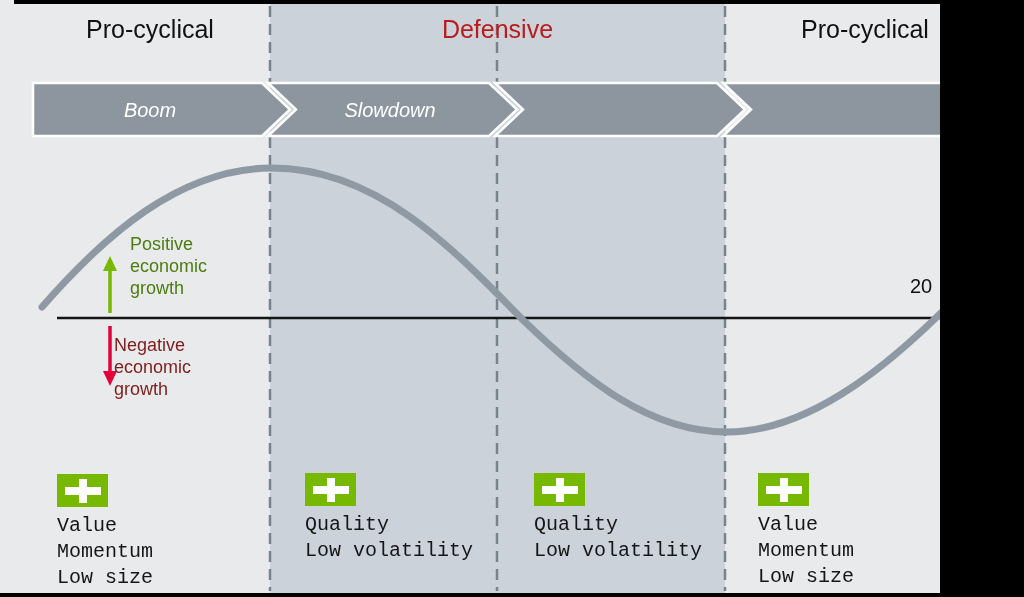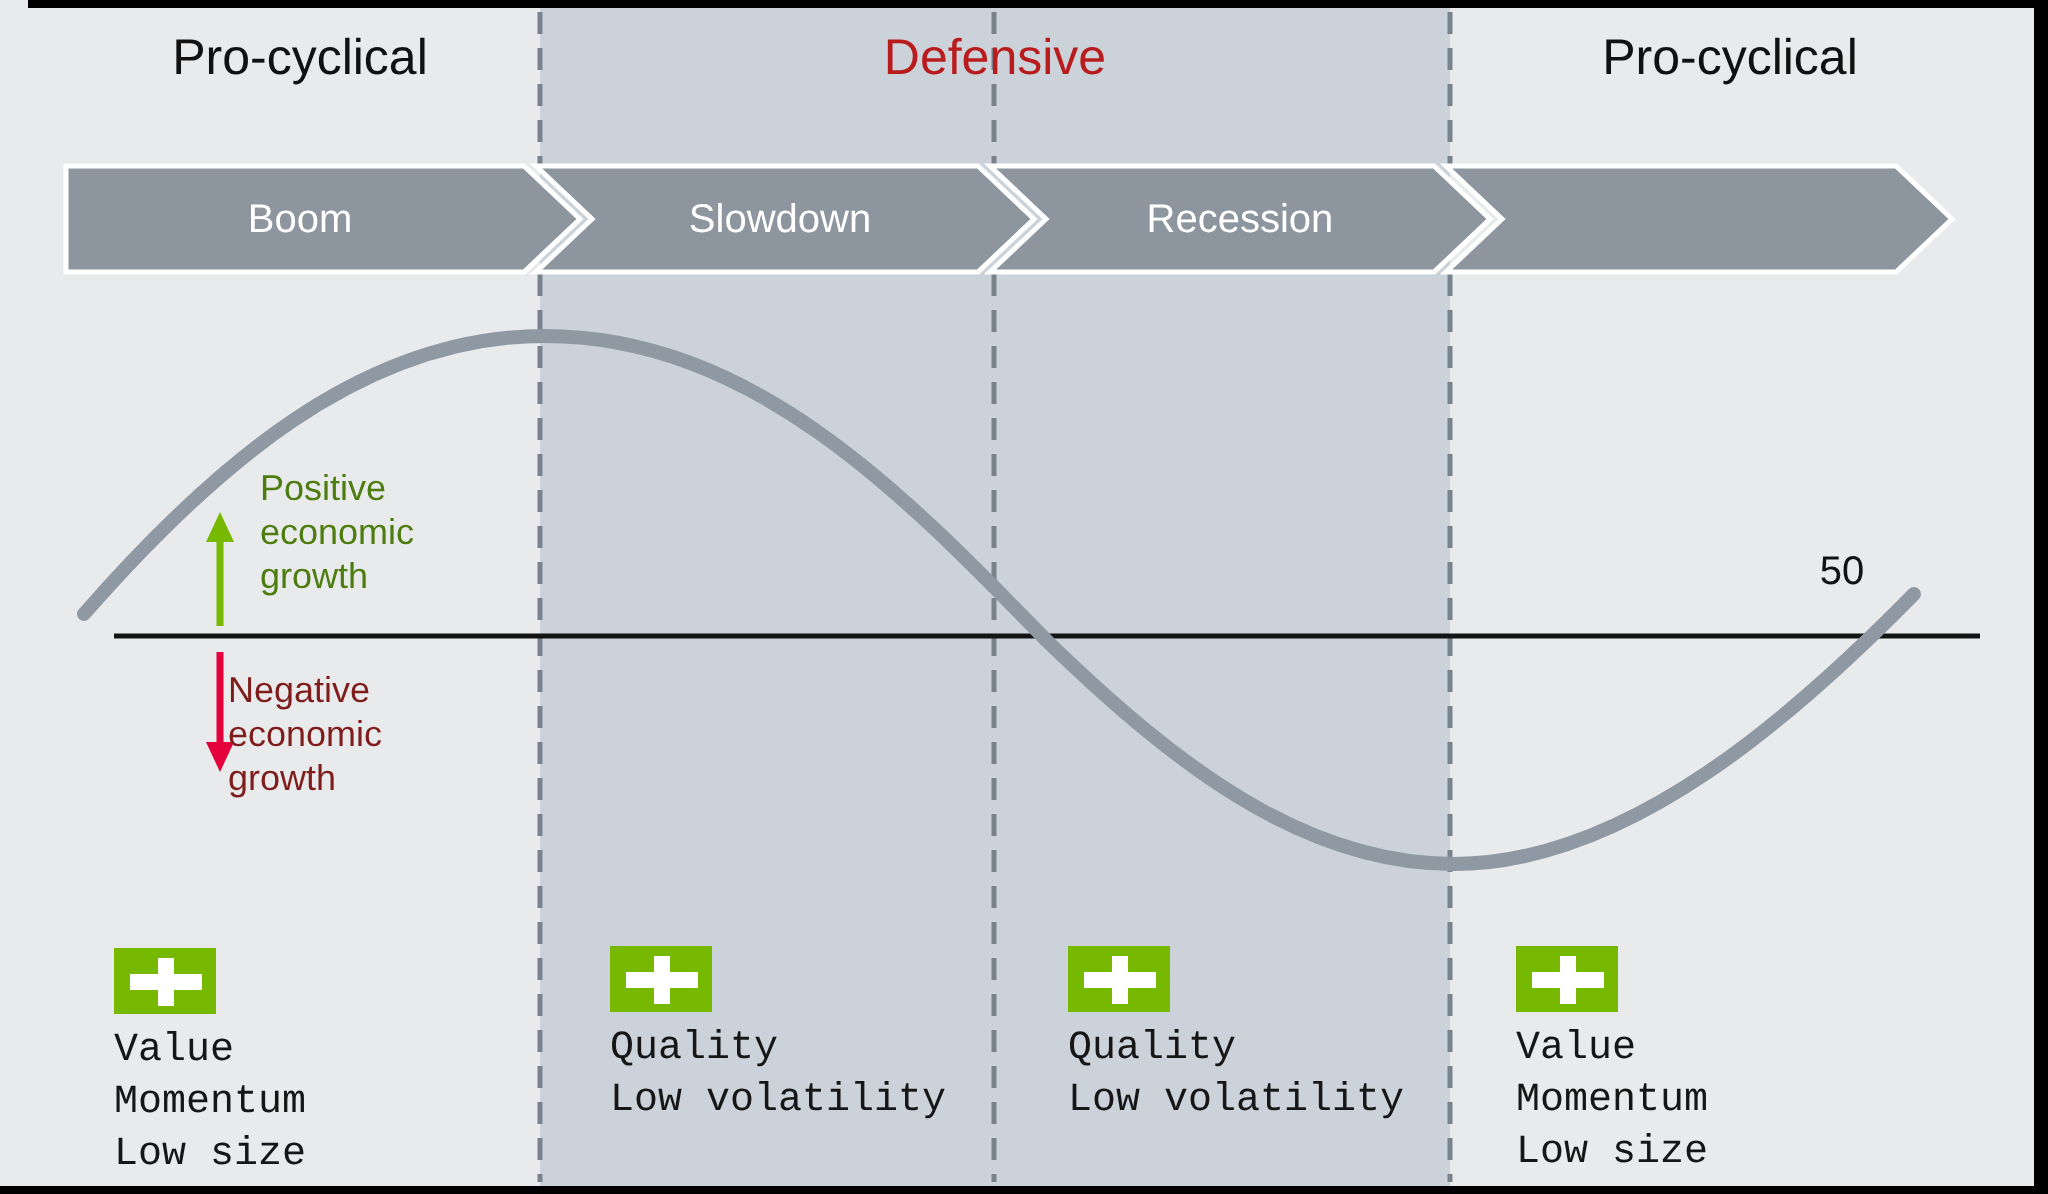--- a/index.html
+++ b/index.html
@@ -1,18 +1,18 @@
 <!DOCTYPE html>
 <html><head>
 <meta charset="utf-8">
 <style>
   html, body { margin:0; padding:0; background:#000; }
   .slide {
     position: relative;
-    width: 1024px;
+    width: 940px;
     height: 597px;
     background: #e8eaeb;
     overflow: hidden;
     font-family: "Liberation Sans", sans-serif;
     color: #141414;
   }
   .abs { position: absolute; }
   .bg-defensive {
     left: 270px; top: 4px; width: 455px; height: 589px;
     background: #cbd2d9;
@@ -25,21 +25,21 @@
   svg.layer { position:absolute; left:0; top:0; }
 
   .regime-title {
     top: 14px; height: 30px; line-height: 30px;
     font-size: 25px; text-align: center; color: #111;
   }
   .regime-title.center { color: #b91c1c; }
 
   .phase-label {
     top: 97px; width: 200px; height: 26px; line-height: 26px;
-    font-size: 20px; text-align: center; color: #ffffff;
+    font-size: 20px; text-align: center; color: #ffffff; font-style: italic;
   }
 
   .growth-label {
     width: 108px; font-size: 18px; line-height: 22px;
   }
   .growth-positive { left: 130px; top: 233px; color: #4d7c0f; }
   .growth-negative { left: 114px; top: 334px; color: #7f1d1d; }
 
   .baseline-value {
     left: 896px; top: 275px; width: 50px;
@@ -101,26 +101,25 @@
       <polygon points="110,386 103,371 117,371" fill="#e4003a"></polygon>
     </g>
   </svg>
 
   <div class="abs regime-title" style="left:20px; width:260px;">Pro-cyclical</div>
   <div class="abs regime-title center" style="left:270px; width:455px;">Defensive</div>
   <div class="abs regime-title" style="left:725px; width:280px;">Pro-cyclical</div>
 
   <div class="abs phase-label" style="left:50px;">Boom</div>
   <div class="abs phase-label" style="left:290px;">Slowdown</div>
-  <div class="abs phase-label" style="left:520px;">Recession</div>
 
   <div class="abs growth-label growth-positive">Positive economic growth</div>
   <div class="abs growth-label growth-negative">Negative economic growth</div>
 
-  <div class="abs baseline-value">50</div>
+  <div class="abs baseline-value">20</div>
 
   <div class="factor-group" style="left:57px; top:474px;">
     <div class="plus-box">
         <span class="bar h"></span>
         <span class="bar v"></span>
       </div>
     <div class="factor-line">Value</div>
     <div class="factor-line">Momentum</div>
     <div class="factor-line">Low size</div>
   </div>

